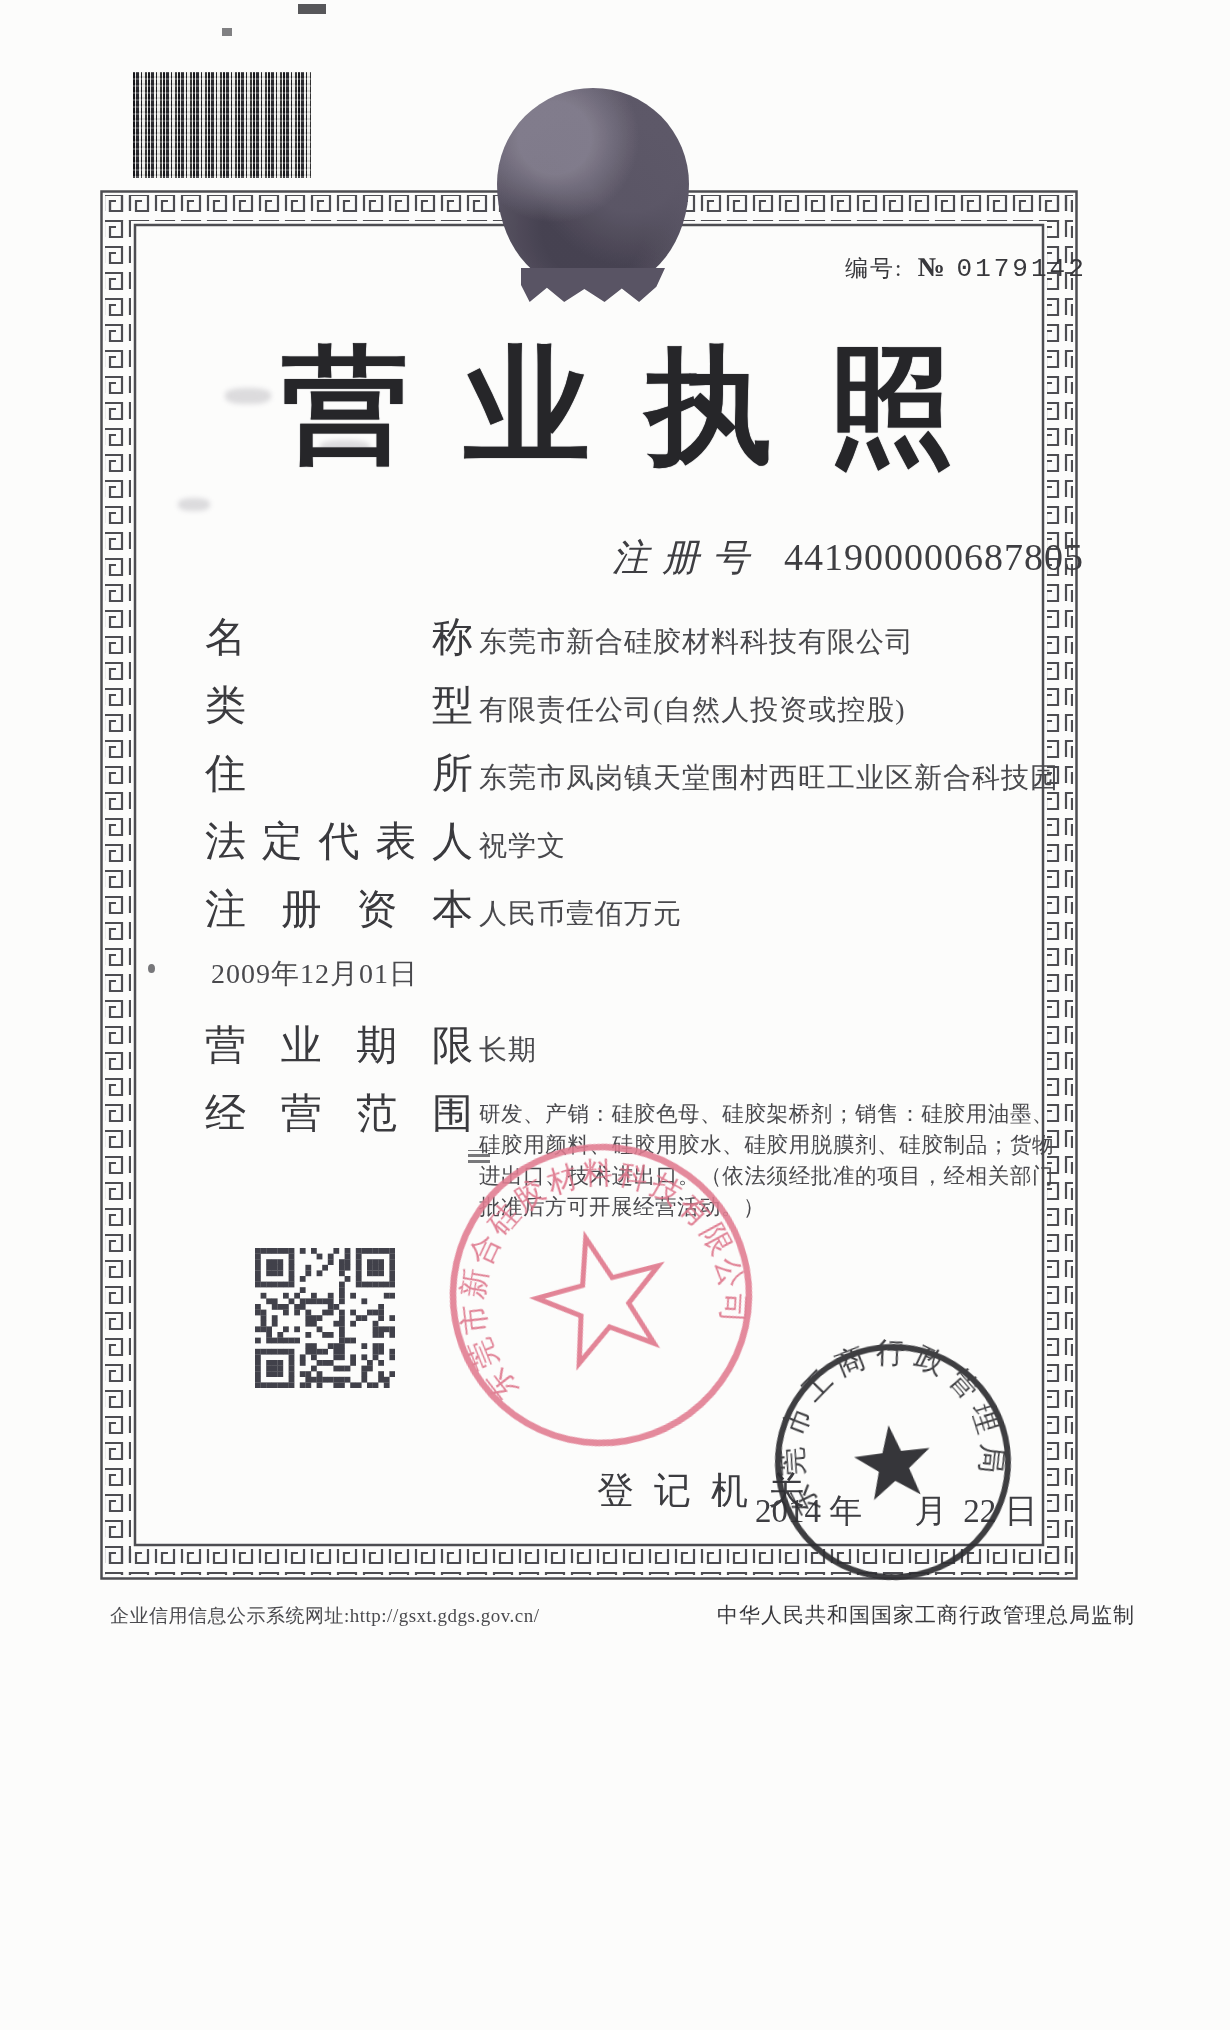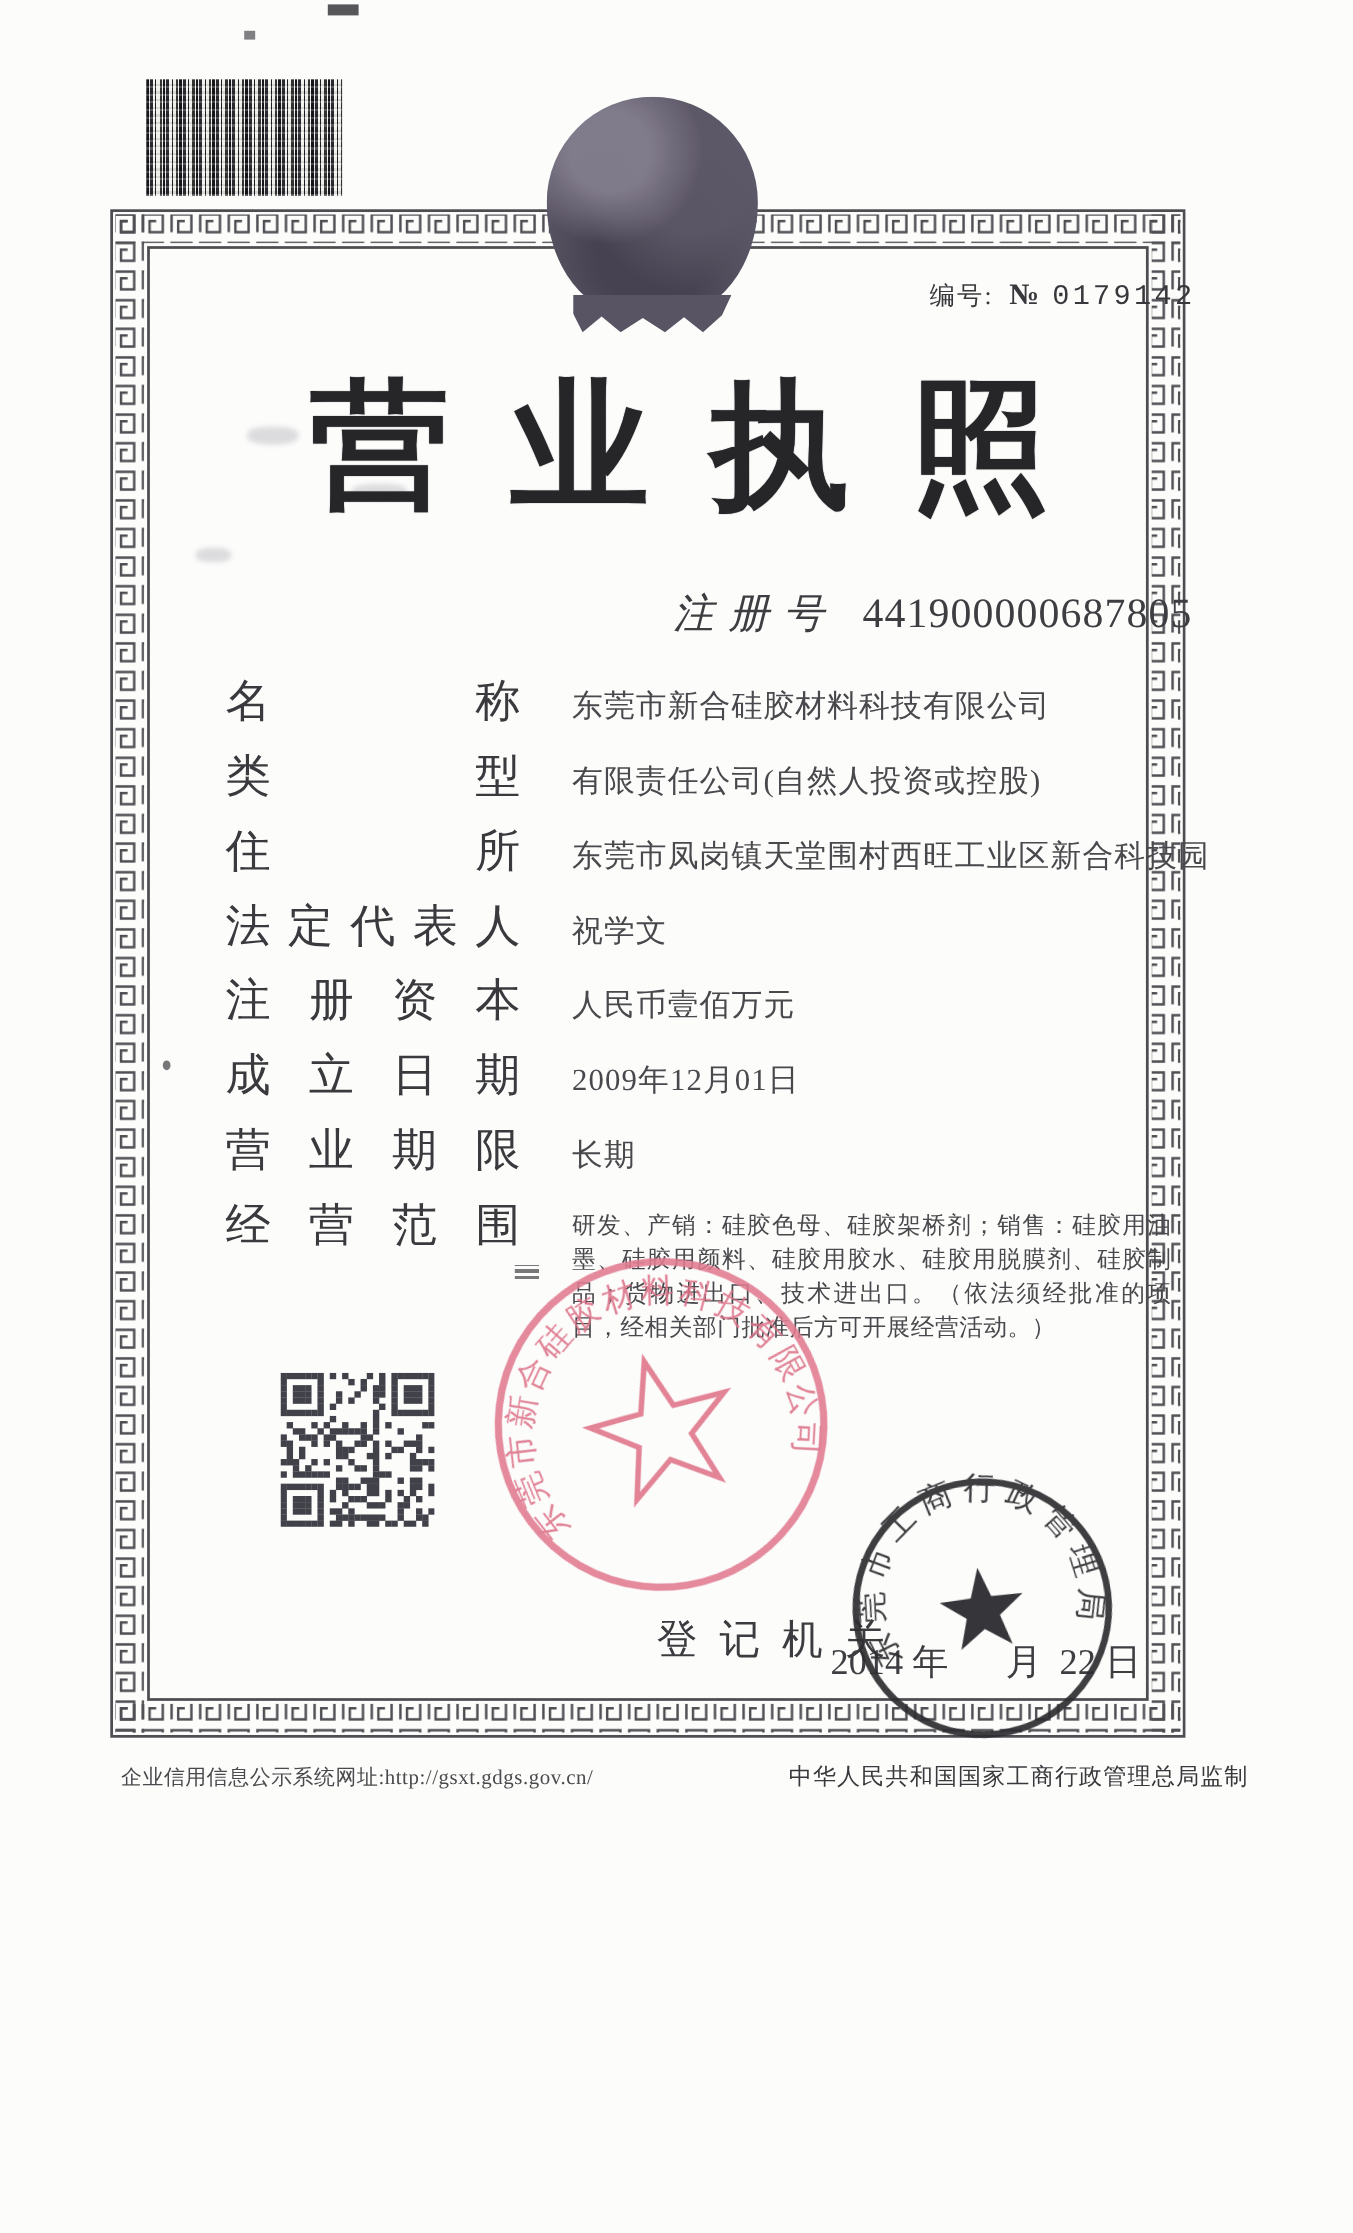--- a/index.html
+++ b/index.html
@@ -51,21 +51,21 @@
     text-shadow:0 0 1px #55555a;z-index:4;
   }
 
   
   .regno{left:612px;top:533px;white-space:nowrap;z-index:4;}
   .regno-label{font-size:37px;letter-spacing:13px;color:#3e3e42;font-style:italic;}
   .regno-value{font-size:38px;color:#3e3e42;margin-left:18px;letter-spacing:1px;}
 
   
   .fields{left:205px;top:615px;width:860px;z-index:4;}
-  .row{display:flex;align-items:baseline;height:68px;gap:41px;}
+  .row{display:flex;align-items:baseline;height:68px;}
   .flabel{
     flex:none;display:inline-block;width:268px;
     font-size:41px;font-weight:500;color:#3a3a3e;
     text-align:justify;text-align-last:justify;line-height:1.1;
   }
   .fvalue{font-size:28px;color:#49494d;margin-left:6px;white-space:nowrap;letter-spacing:1px;}
   .row.para{height:auto;align-items:flex-start;}
   .row.para .fvalue{
     white-space:normal;width:575px;font-size:21.5px;line-height:1.44;
     text-align:justify;margin-top:8px;letter-spacing:.5px;
@@ -150,21 +150,20 @@
   </div>
   <div class="row">
     <span class="flabel">法定代表人</span>
     <span class="fvalue">祝学文</span>
   </div>
   <div class="row">
     <span class="flabel">注册资本</span>
     <span class="fvalue">人民币壹佰万元</span>
   </div>
   <div class="row">
-    <span class="flabel">成立日期</span>
     <span class="fvalue">2009年12月01日</span>
   </div>
   <div class="row">
     <span class="flabel">营业期限</span>
     <span class="fvalue">长期</span>
   </div>
   <div class="row para">
     <span class="flabel">经营范围</span>
     <span class="fvalue">研发、产销：硅胶色母、硅胶架桥剂；销售：硅胶用油墨、硅胶用颜料、硅胶用胶水、硅胶用脱膜剂、硅胶制品；货物进出口、技术进出口。（依法须经批准的项目，经相关部门批准后方可开展经营活动。）</span>
   </div>

